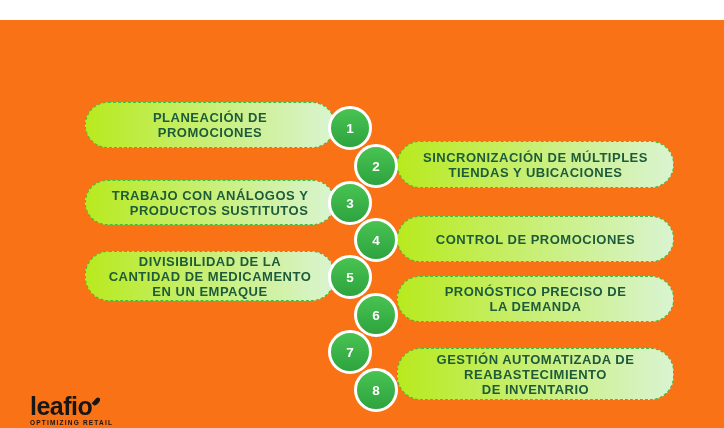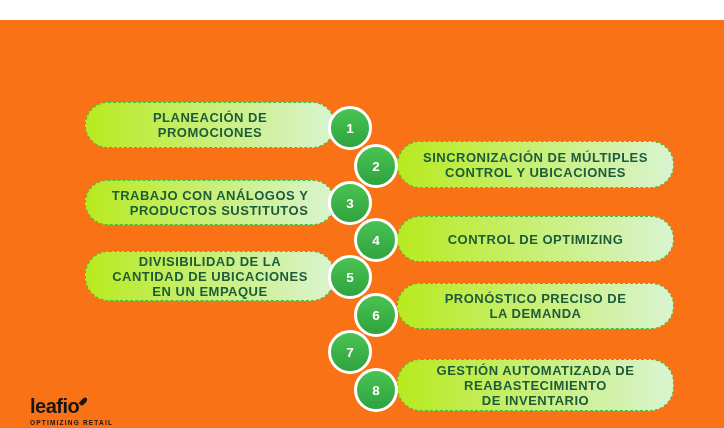--- a/index.html
+++ b/index.html
@@ -30,23 +30,23 @@
     font-size: 13px;
     line-height: 15px;
     letter-spacing: 0.5px;
     white-space: pre-line;
   }
   .p1 { left: 85px;  top: 82px;  width: 250px; height: 46px; }
   .p2 { left: 397px; top: 121px; width: 277px; height: 47px; }
   .p3 { left: 85px;  top: 160px; width: 250px; height: 45px; text-align: right; }
   .p4 { left: 397px; top: 196px; width: 277px; height: 46px; }
   .p5 { left: 85px;  top: 231px; width: 250px; height: 50px; }
-  .p6 { left: 397px; top: 263px; width: 277px; height: 46px; justify-content: center; }
+  .p6 { left: 397px; top: 256px; width: 277px; height: 46px; justify-content: center; }
   .p7 { left: 85px;  top: 310px; width: 250px; height: 45px; }
-  .p8 { left: 397px; top: 339px; width: 277px; height: 52px; }
+  .p8 { left: 397px; top: 328px; width: 277px; height: 52px; }
 
   .circle {
     position: absolute;
     box-sizing: content-box;
     width: 38px;
     height: 38px;
     border-radius: 50%;
     border: 3px solid #ffffff;
     background: linear-gradient(180deg, var(--circle_fill_top, #49c352), var(--circle_fill_bottom, #2ea33f));
     color: var(--circle_text, #ffffff);
@@ -67,21 +67,21 @@
   .c8 { left: 354px; top: 348px; }
 
   .logo {
     position: absolute;
     left: 30px;
     top: 375px;
     color: var(--logo_color, #161616);
   }
   .logo-row { display: flex; align-items: flex-start; }
   .logo-word {
-    font-size: 20px;
+    font-size: 25px;
     font-weight: 700;
     letter-spacing: -0.5px;
     line-height: 22px;
     color: var(--logo_color, #161616);
   }
   .logo-mark {
     display: inline-block;
     width: 5px;
     height: 9px;
     margin-left: 2px;
@@ -104,38 +104,38 @@
 <div class="canvas">
 
   <div class="pill p1">
     <span class="pill-label">PLANEACIÓN DE
 PROMOCIONES</span>
   </div>
   <div class="circle c1">1</div>
 
   <div class="pill p2">
     <span class="pill-label">SINCRONIZACIÓN DE MÚLTIPLES
-CONTROL Y UBICACIONES</span>
+TIENDAS Y UBICACIONES</span>
   </div>
   <div class="circle c2">2</div>
 
   <div class="pill p3">
     <span class="pill-label">TRABAJO CON ANÁLOGOS Y
 PRODUCTOS SUSTITUTOS</span>
   </div>
   <div class="circle c3">3</div>
 
   <div class="pill p4">
-    <span class="pill-label">CONTROL DE OPTIMIZING</span>
+    <span class="pill-label">CONTROL DE PROMOCIONES</span>
   </div>
   <div class="circle c4">4</div>
 
   <div class="pill p5">
     <span class="pill-label">DIVISIBILIDAD DE LA
-CANTIDAD DE UBICACIONES
+CANTIDAD DE MEDICAMENTO
 EN UN EMPAQUE</span>
   </div>
   <div class="circle c5">5</div>
 
   <div class="pill p6">
     <span class="pill-label">PRONÓSTICO PRECISO DE
 LA DEMANDA</span>
   </div>
   <div class="circle c6">6</div>
 

